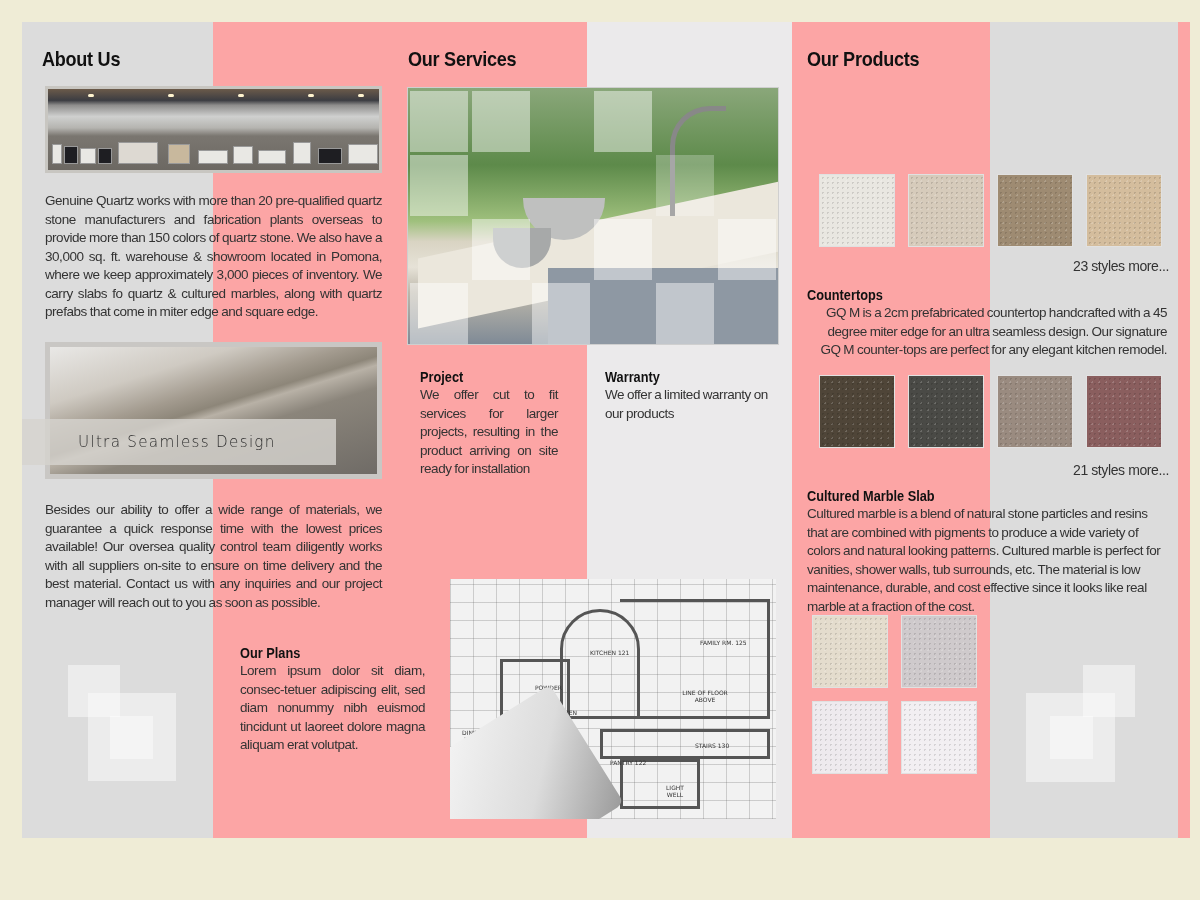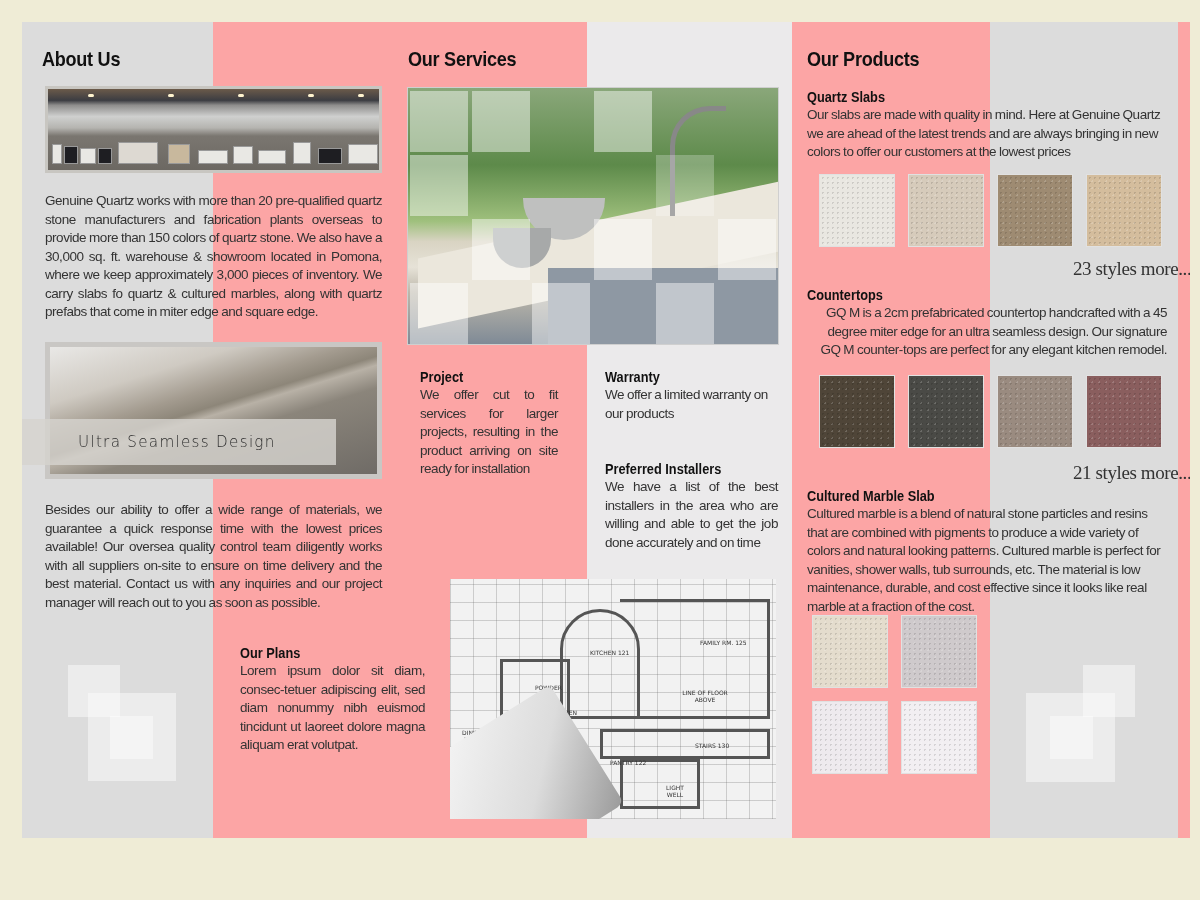--- a/index.html
+++ b/index.html
@@ -51,21 +51,21 @@
       repeating-linear-gradient(0deg, rgba(90,90,90,0.25) 0 1px, transparent 1px 18px),
       repeating-linear-gradient(90deg, rgba(90,90,90,0.25) 0 1px, transparent 1px 23px); }
   .blueprint .wall { position: absolute; border: 3px solid #555; }
   .blueprint .roll { position: absolute; left: -20px; top: 140px; width: 170px; height: 140px; background: linear-gradient(135deg, #fafafa 0%, #dcdcdc 60%, #9a9a9a 100%); transform: rotate(-32deg); border-radius: 8px; }
   .blueprint .lbl { position: absolute; font-family: "DejaVu Sans", sans-serif; font-size: 6px; color: #333; text-align: center; line-height: 7px; }
 
   
   .swatch { position: absolute; width: 76px; height: 73px; border: 1px solid #e1e1e1; }
   .swatch.marble { width: 76px; height: 73px; }
 
-  .more-link { position: absolute; font-family: Liberation Serif, serif; font-size: 19px; color: #333; letter-spacing: -0.4px; white-space: nowrap; }
+  .more-link { position: absolute; font-family: Liberation Sans, sans-serif; font-size: 14px; color: #333; letter-spacing: -0.4px; white-space: nowrap; }
 
   .deco { position: absolute; background: rgba(255,255,255,0.45); }
 </style>
 </head>
 <body>
 
 <div class="sheet">
   <div class="band band-left"></div>
   <div class="band band-mid"></div>
   <div class="band band-right"></div>
@@ -133,24 +133,20 @@
   <div class="abs" style="left:398px; top:346px; width:138px;">
     <h2 class="sub-title">Project</h2>
     <p class="body-text narrow">We offer cut to fit services for larger projects, resulting in the product arriving on site ready for installation</p>
   </div>
 
   <div class="abs" style="left:583px; top:346px; width:173px;">
     <h2 class="sub-title">Warranty</h2>
     <p class="body-text narrow" style="text-align:left">We offer a limited warranty on our products</p>
   </div>
 
-  <div class="abs" style="left:583px; top:438px; width:173px;">
-    <h2 class="sub-title">Preferred Installers</h2>
-    <p class="body-text narrow">We have a list of the best installers in the area who are willing and able to get the job done accurately and on time</p>
-  </div>
 
   <div class="blueprint">
     <div class="wall" style="left:110px;top:30px;width:80px;height:110px;border-radius:40px 40px 0 0"></div>
     <div class="wall" style="left:170px;top:20px;width:150px;height:120px;border-left:none"></div>
     <div class="wall" style="left:150px;top:150px;width:170px;height:30px"></div>
     <div class="wall" style="left:50px;top:80px;width:70px;height:60px"></div>
     <div class="wall" style="left:170px;top:180px;width:80px;height:50px"></div>
     <span class="lbl" style="left:140px;top:70px">KITCHEN 121</span>
     <span class="lbl" style="left:250px;top:60px">FAMILY RM. 125</span>
     <span class="lbl" style="left:160px;top:180px">PANTRY 122</span>
@@ -158,24 +154,20 @@
     <span class="lbl" style="left:8px;top:150px;width:30px">DINING ROOM</span>
     <span class="lbl" style="left:225px;top:110px;width:60px">LINE OF FLOOR ABOVE</span>
     <span class="lbl" style="left:210px;top:205px;width:30px">LIGHT WELL</span>
     <span class="lbl" style="left:85px;top:105px">POWDER</span>
     <span class="lbl" style="left:110px;top:130px">OVEN</span>
     <div class="roll"></div>
   </div>
 
   <h1 class="section-title" style="left:785px; top:25px;">Our Products</h1>
 
-  <div class="abs" style="left:785px; top:66px; width:360px;">
-    <h2 class="sub-title">Quartz Slabs</h2>
-    <p class="body-text narrow" style="text-align:left">Our slabs are made with quality in mind. Here at Genuine Quartz we are ahead of the latest trends and are always bringing in new colors to offer our customers at the lowest prices</p>
-  </div>
 
   <div class="swatch" style="left: 797px; top: 152px; background-color: rgb(233, 231, 225); background-image: radial-gradient(rgba(0, 0, 0, 0.12) 1px, transparent 1px), radial-gradient(rgba(255, 255, 255, 0.18) 1px, transparent 1px); background-size: 5px 5px, 7px 7px; background-position: 0px 0px, 2px 3px;"></div>
   <div class="swatch" style="left: 886px; top: 152px; background-color: rgb(214, 203, 187); background-image: radial-gradient(rgba(0, 0, 0, 0.12) 1px, transparent 1px), radial-gradient(rgba(255, 255, 255, 0.18) 1px, transparent 1px); background-size: 5px 5px, 7px 7px; background-position: 0px 0px, 2px 3px;"></div>
   <div class="swatch" style="left: 975px; top: 152px; background-color: rgb(158, 139, 114); background-image: radial-gradient(rgba(0, 0, 0, 0.12) 1px, transparent 1px), radial-gradient(rgba(255, 255, 255, 0.18) 1px, transparent 1px); background-size: 5px 5px, 7px 7px; background-position: 0px 0px, 2px 3px;"></div>
   <div class="swatch" style="left: 1064px; top: 152px; background-color: rgb(212, 189, 157); background-image: radial-gradient(rgba(0, 0, 0, 0.12) 1px, transparent 1px), radial-gradient(rgba(255, 255, 255, 0.18) 1px, transparent 1px); background-size: 5px 5px, 7px 7px; background-position: 0px 0px, 2px 3px;"></div>
   <span class="more-link" style="left:1051px; top:236px;">23 styles more...</span>
 
   <div class="abs" style="left:785px; top:264px; width:360px;">
     <h2 class="sub-title">Countertops</h2>
     <p class="body-text narrow" style="text-align:right">GQ M is a 2cm prefabricated countertop handcrafted with a 45 degree miter edge for an ultra seamless design. Our signature GQ M counter-tops are perfect for any elegant kitchen remodel.</p>

